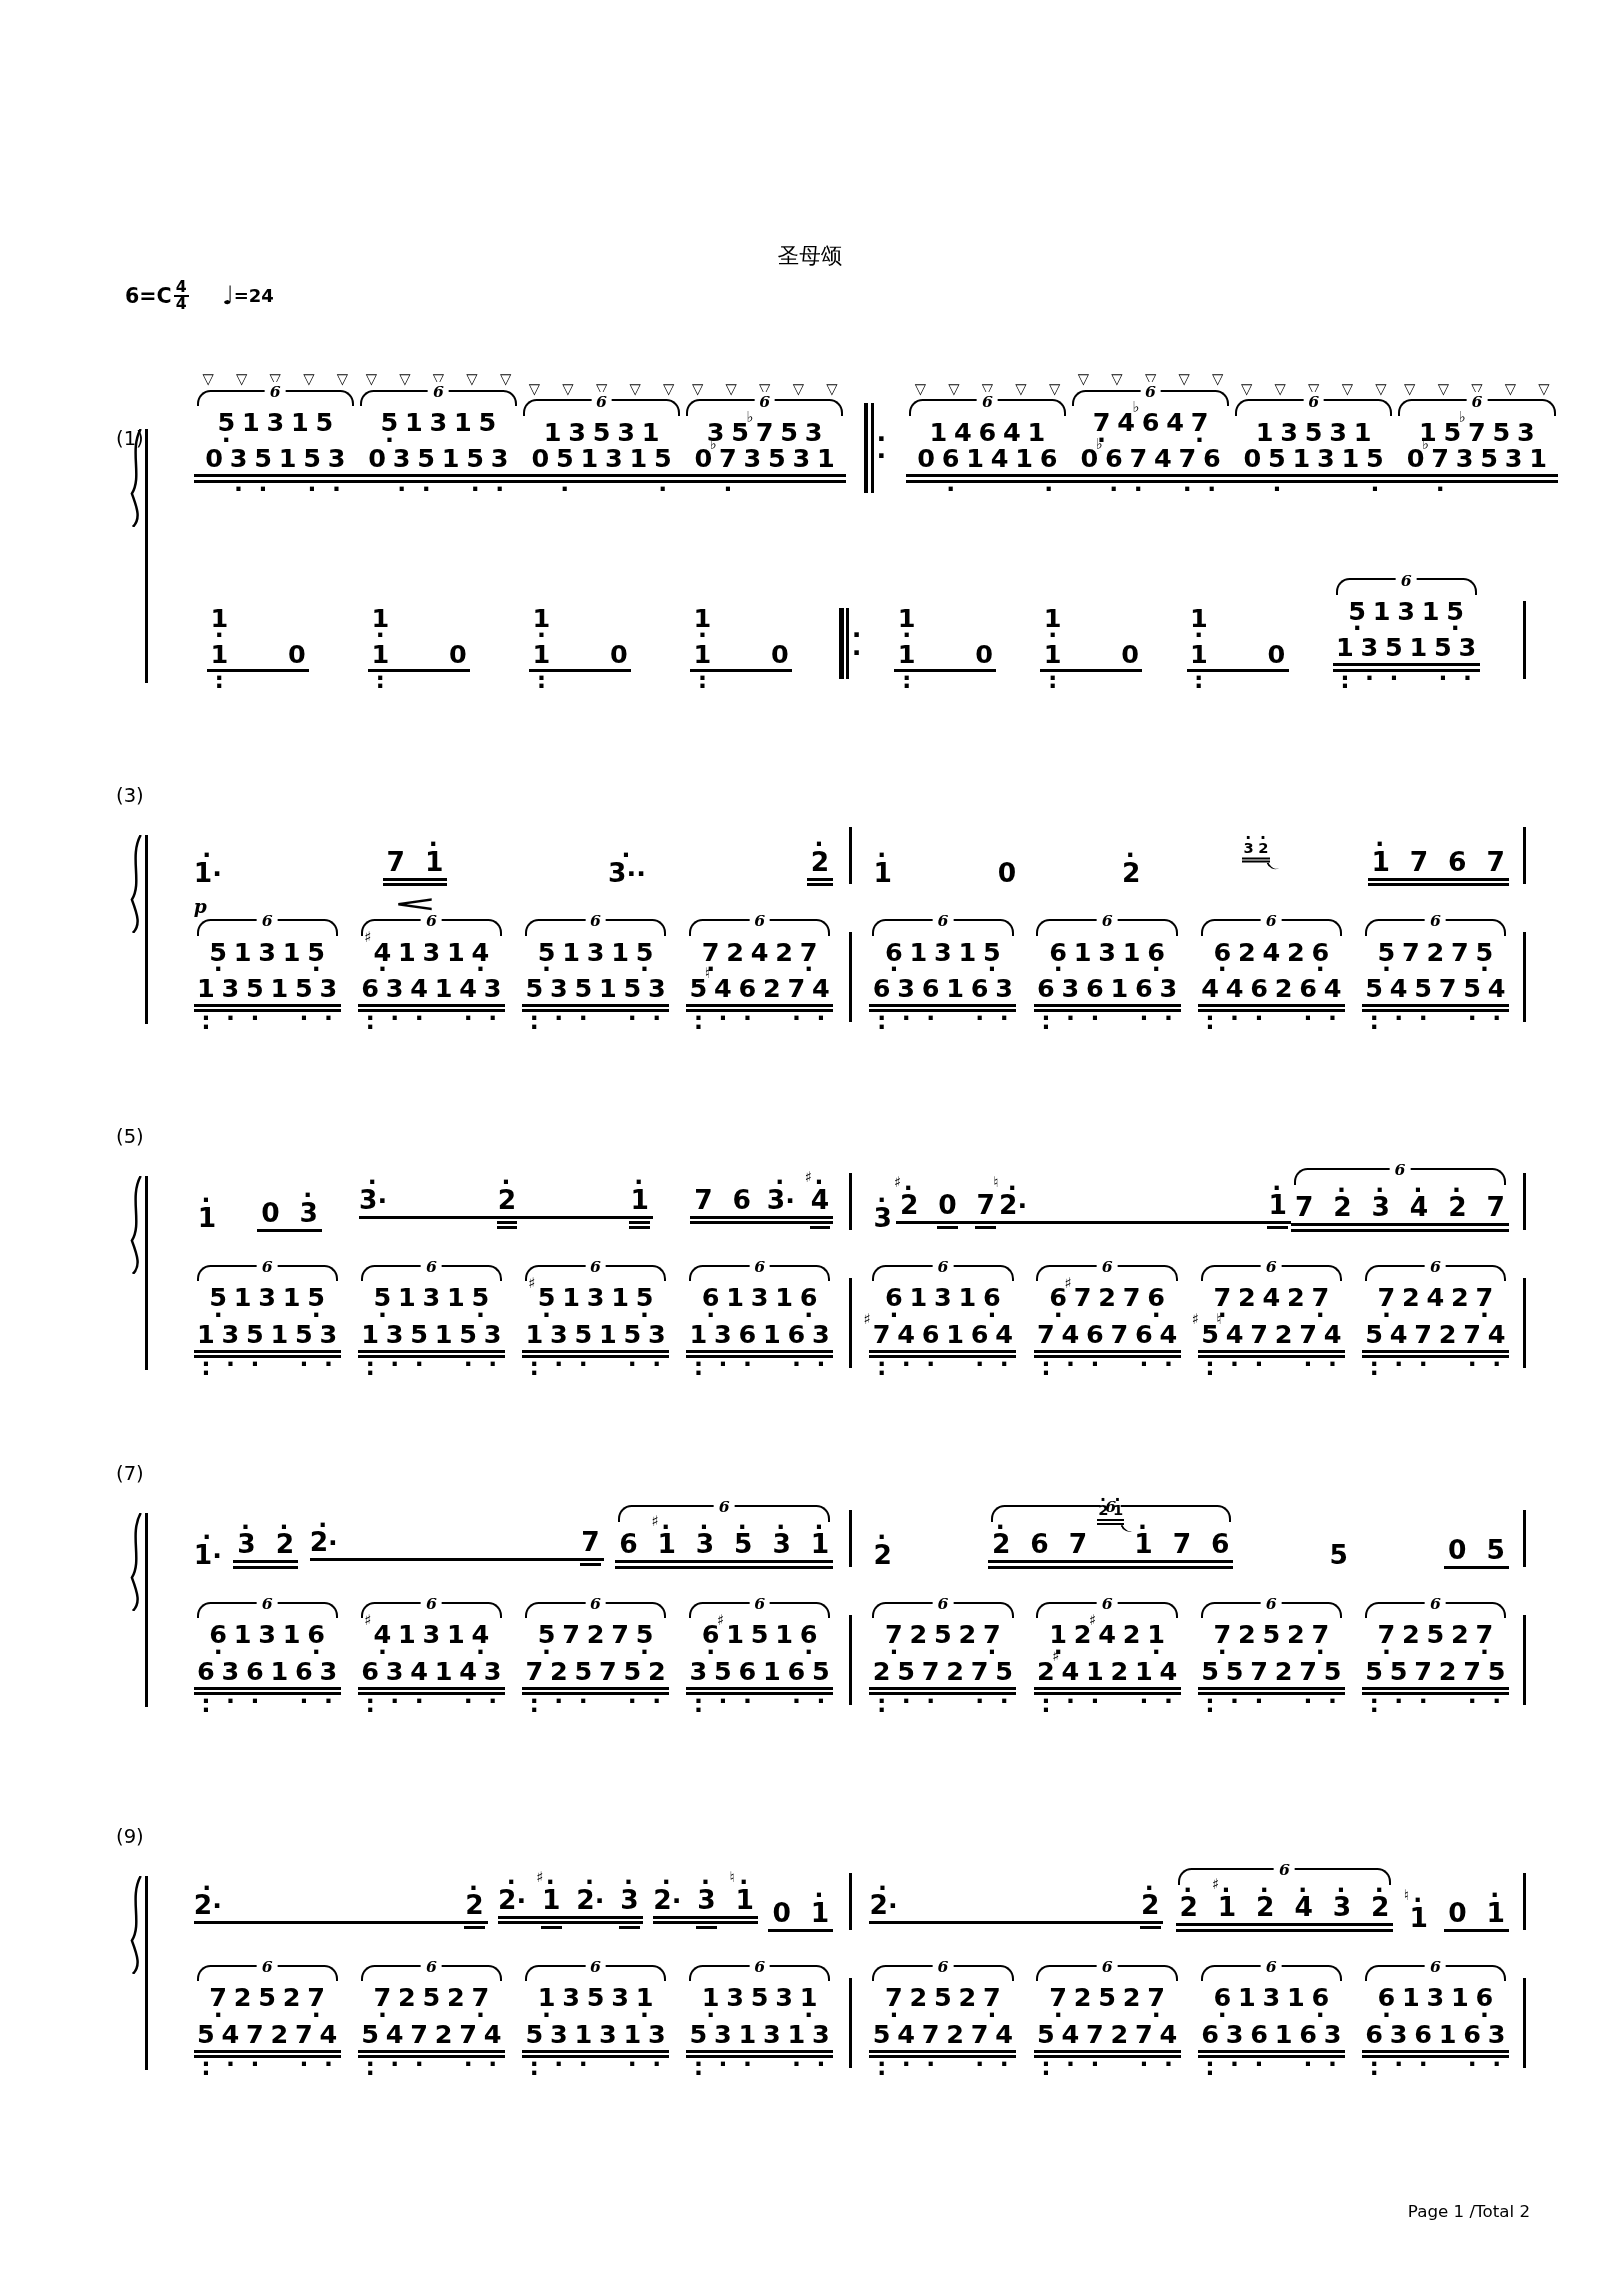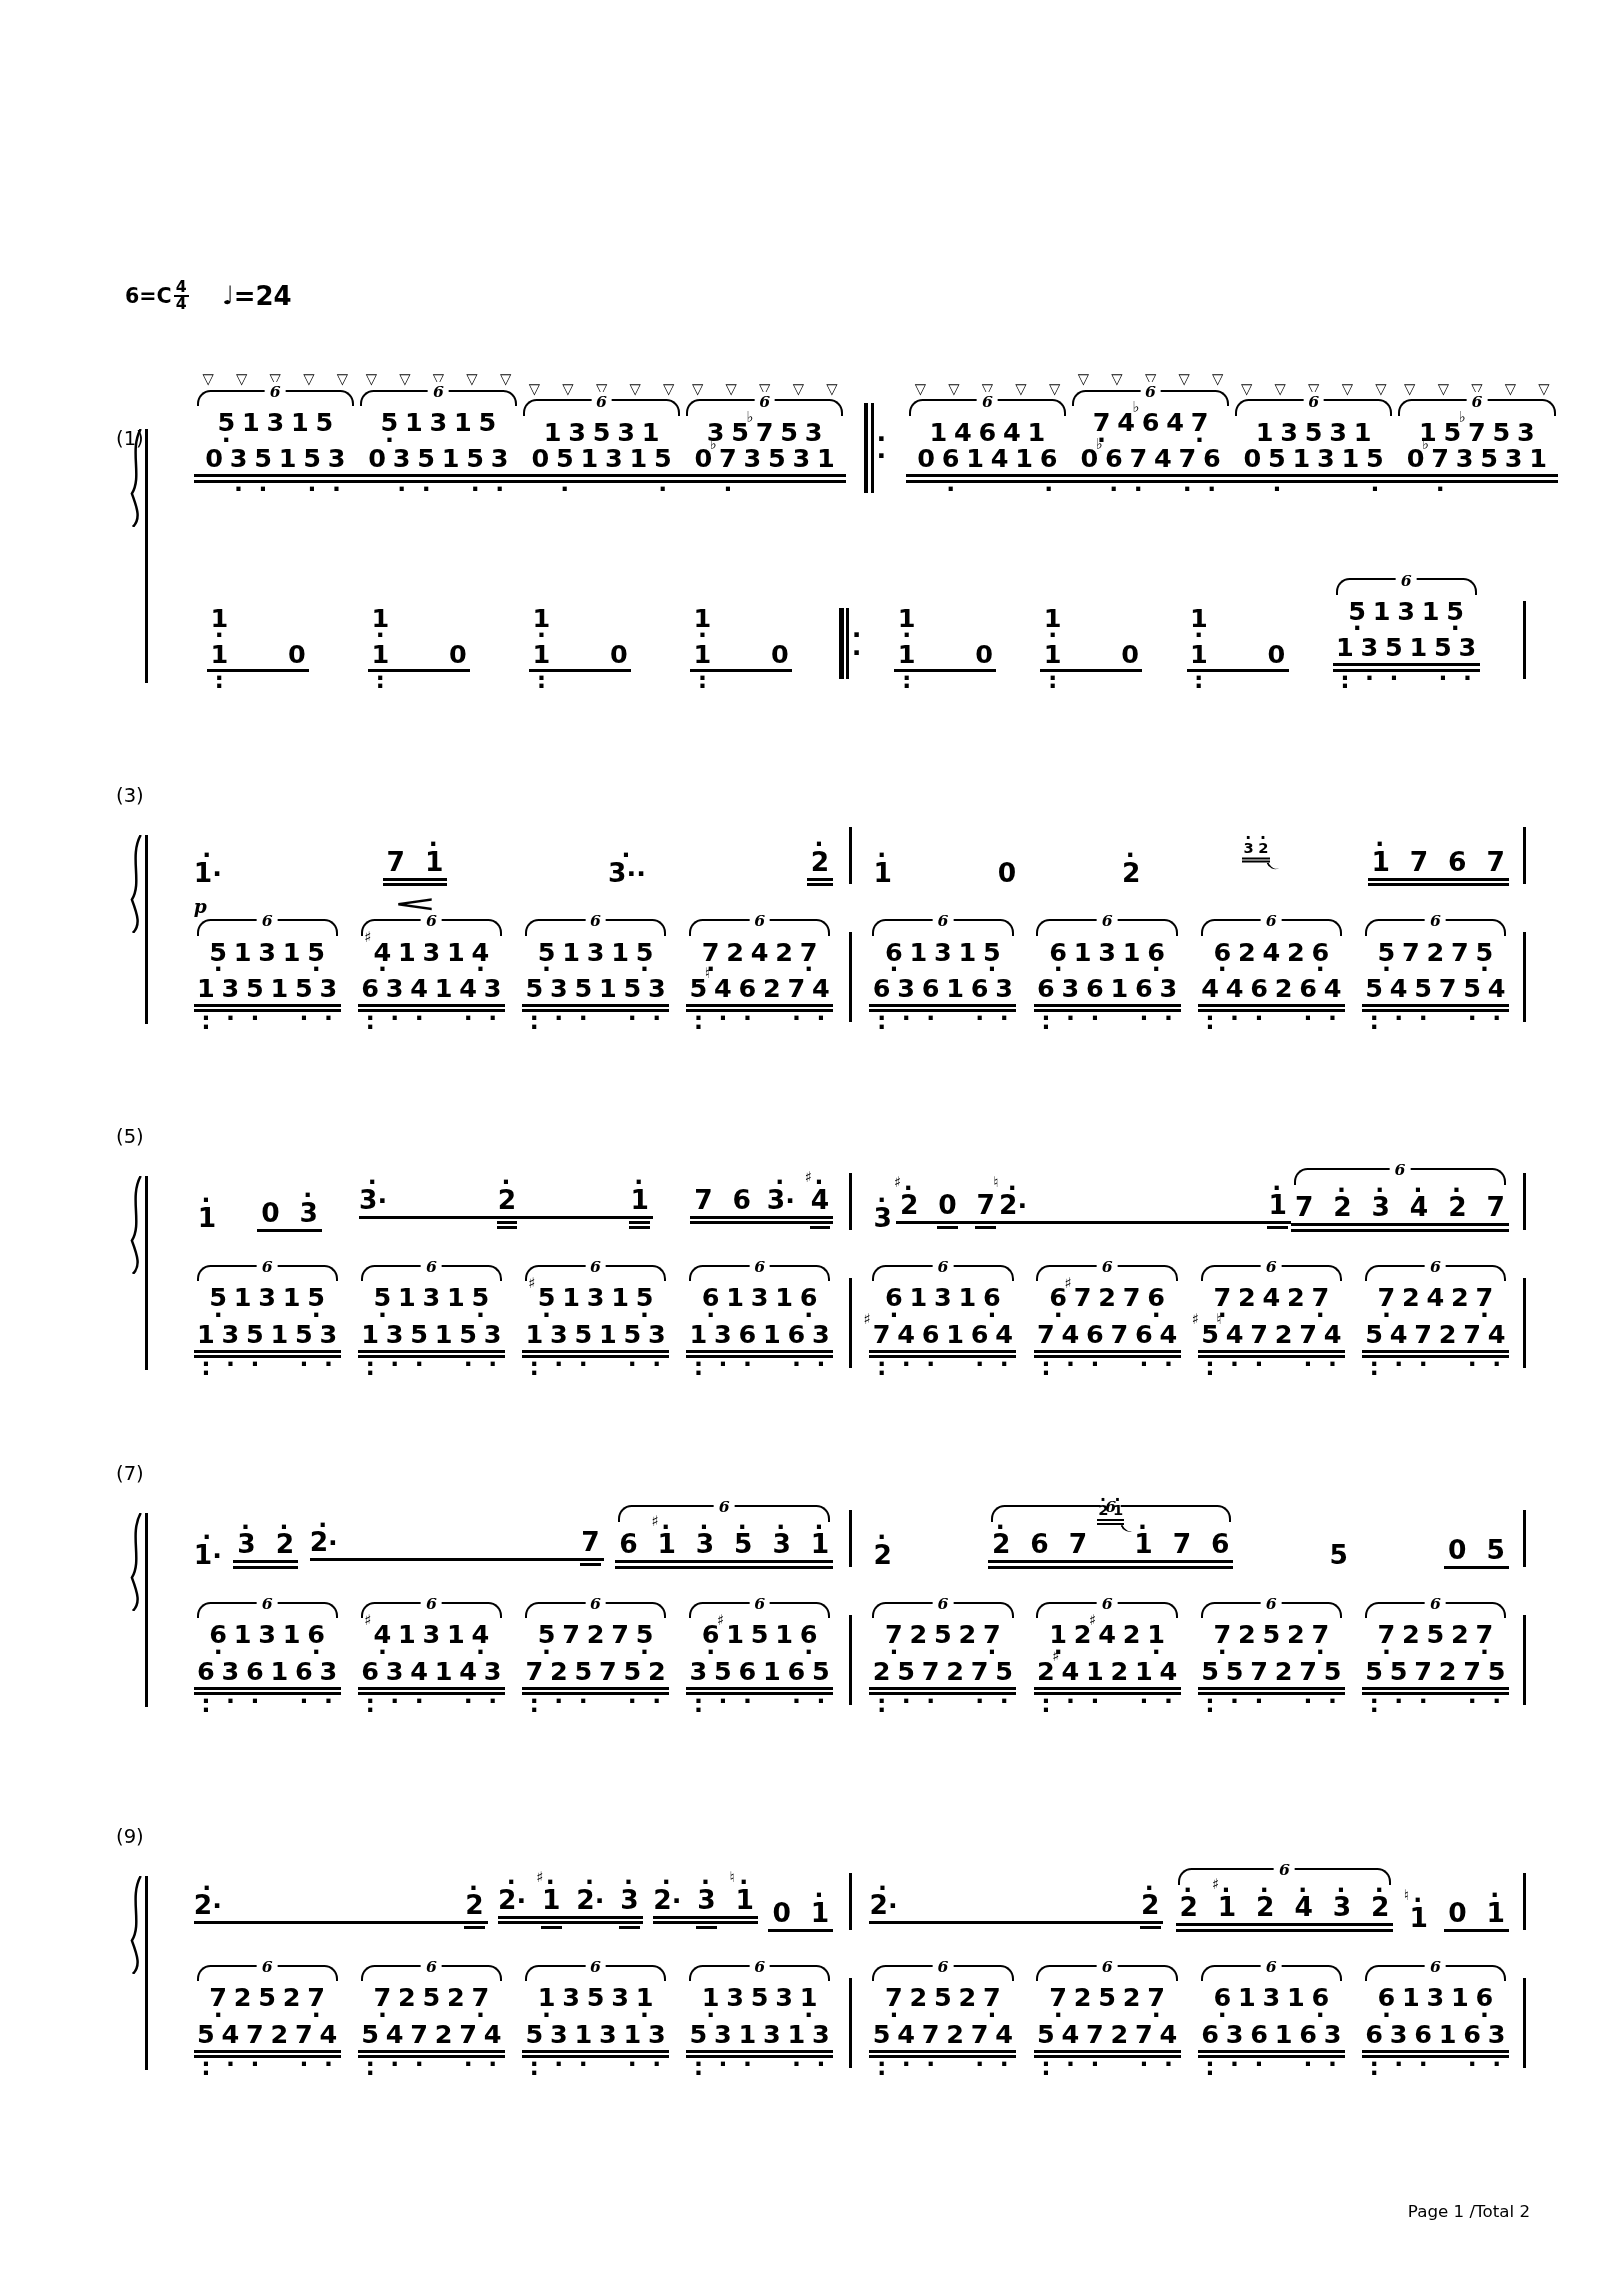--- a/index.html
+++ b/index.html
@@ -7,21 +7,21 @@
          font-family:"DejaVu Sans",sans-serif;color:#000;overflow:hidden;}
   .title{position:absolute;top:184px;left:0;right:0;text-align:center;
          font-family:"DejaVu Serif",serif;font-weight:bold;font-size:39px;letter-spacing:3.9px;}
   .subtitle{position:absolute;top:241px;left:0;right:0;text-align:center;font-size:21.6px;}
   .keyline{position:absolute;left:125px;top:280px;display:flex;align-items:center;font-size:20.6px;font-weight:bold;}
   .frac{display:inline-flex;flex-direction:column;align-items:center;margin-left:2px;
         font-size:15.7px;line-height:14.7px;font-weight:bold;}
   .frac .ftop{border-bottom:2px solid #000;padding:0 2px;}
   .tempo{display:flex;align-items:center;margin-left:33px;}
   .tnote{font-size:25.5px;line-height:19.6px;}
-  .tval{font-size:26px;}
+  .tval{font-size:18px;}
   .footer{position:absolute;right:90px;top:2201px;font-size:16.7px;}
 
   .system{position:absolute;left:149px;right:94px;}
   .syslabel{position:absolute;left:-33px;font-size:19.6px;}
   .staves{display:flex;flex-direction:column;margin-left:29px;}
   .vline{position:absolute;left:-3.9px;width:2.9px;background:#000;}
   .brace{position:absolute;left:-23.5px;width:19.6px;}
 
   .staffrow{display:flex;align-items:flex-end;}
   .meas{flex:1;display:flex;justify-content:space-between;align-items:flex-end;padding:0 13.7px 0 15.7px;}
@@ -81,20 +81,21 @@
   .rep{display:flex;align-items:center;gap:2.9px;height:90px;margin:0 3.9px 11.8px;}
   .rep.bass{height:71px;margin-bottom:13.7px;}
   .rb1{width:4.4px;background:#000;height:100%;}
   .rb2{width:2.5px;background:#000;height:100%;}
   .rdots{display:flex;flex-direction:column;gap:9.8px;font-size:25.5px;line-height:7.8px;font-weight:bold;}
 </style>
 </head>
 <body>
 
 <div class="sheet">
+  <div class="subtitle">圣母颂</div>
 
   <div class="keyline">
     <span>6=C</span>
     <span class="frac">
       <span class="ftop">4</span>
       <span>4</span>
     </span>
     <span class="tempo">
       <span class="tnote">♩</span>
       <span class="tval">=24</span>

